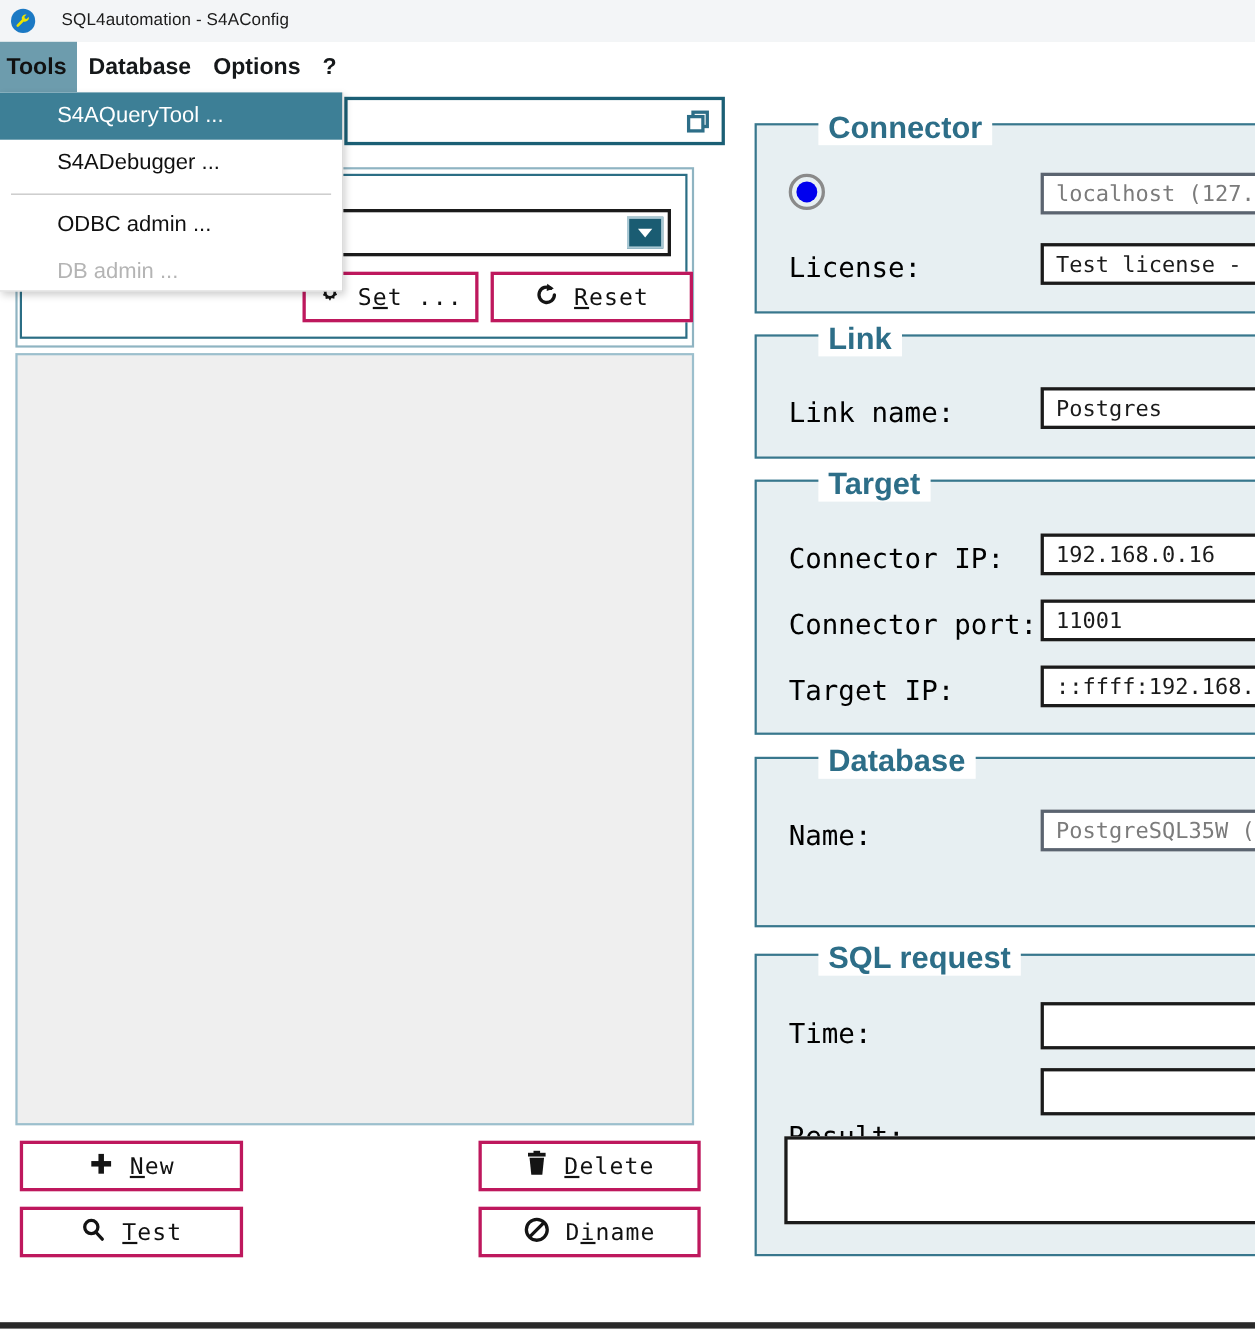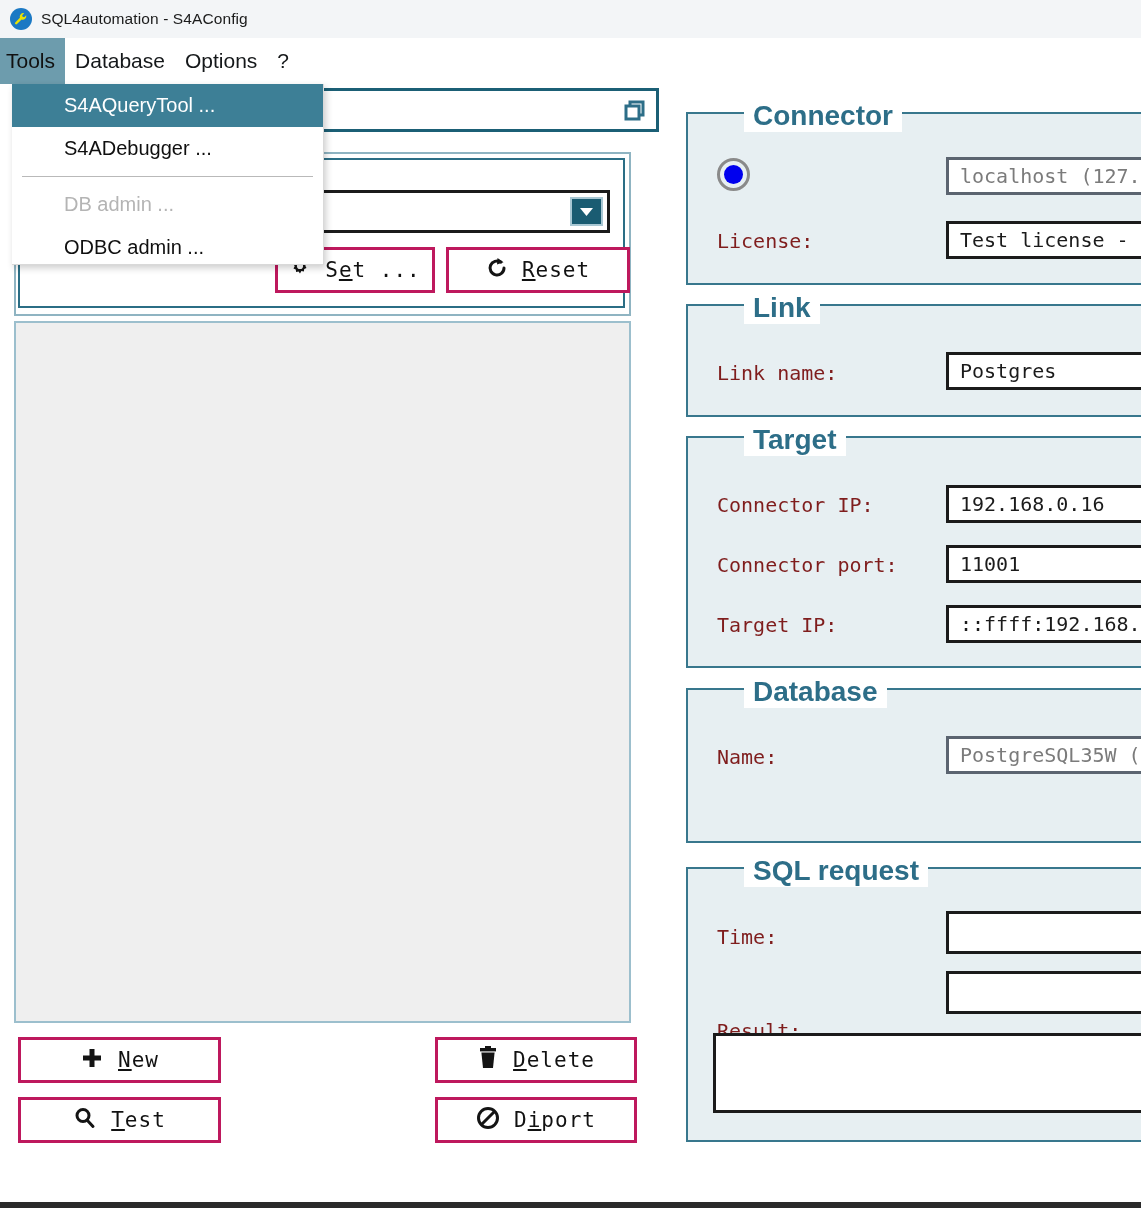--- a/index.html
+++ b/index.html
@@ -13,20 +13,21 @@
     position: relative;
   }
   .mono { font-family: "DejaVu Sans Mono", "Liberation Mono", monospace; }
 
   
   #titlebar {
     position: absolute; left: 0; top: 0; width: 1141px; height: 38px;
     background: #f3f5f7;
     display: flex; align-items: center;
     border-bottom: 1px solid #e4e8ea;
+    gap: 15px;
   }
   #app-icon {
     width: 22px; height: 22px; border-radius: 50%;
     background: #1b79c4; margin-left: 10px; margin-right: 9px;
     position: relative; flex: 0 0 auto;
   }
   #app-icon svg { position: absolute; left: 3px; top: 3px; }
   #title-text {
     font-size: 15.5px; color: #1b1b1b; letter-spacing: .1px;
   }
@@ -35,31 +36,32 @@
   #menubar {
     position: absolute; left: 0; top: 38px; width: 1141px; height: 46px;
     background: #ffffff;
     display: flex; align-items: stretch;
   }
   .menu-item {
     display: flex; align-items: center;
     font-size: 21px; color: #15181a;
     padding: 4px 10px;
     cursor: default;
+    font-weight: bold;
   }
   .menu-item.first { padding-left: 6px; }
   .menu-item.active { background: #6d9cad; color: #111; }
   #menubar-underline {
     position: absolute; left: 0; top: 84px; width: 1141px; height: 5px;
     background: #ffffff;
   }
 
   
   #dropdown {
-    position: absolute; left: 12px; top: 84px; width: 311px; height: 180px;
+    position: absolute; left: 0; top: 84px; width: 311px; height: 180px;
     background: #ffffff;
     border: 1px solid #d9d9d9; border-left: none; border-top: none;
     box-shadow: 2px 3px 7px rgba(0,0,0,.20);
     z-index: 40;
   }
   .dd-item {
     height: 43px; display: flex; align-items: center;
     padding-left: 52px; font-size: 20px; color: #101010;
     cursor: default;
   }
@@ -124,21 +126,21 @@
   }
   .gbox-title {
     position: absolute; top: -14px; left: 56px;
     background: #ffffff; padding: 0 9px;
     font-family: Liberation Sans, sans-serif;
     font-size: 28px; font-weight: bold; color: #2d6e88; white-space: nowrap;
   }
   .flabel {
     position: absolute;
     font-family: "DejaVu Sans Mono", "Liberation Mono", monospace;
-    font-size: 20px; color: #7f1d1d; white-space: nowrap;
+    font-size: 25px; color: #000000; white-space: nowrap;
   }
   .finput {
     position: absolute; background: #ffffff;
     border: 3px solid #1b1b1b; box-sizing: border-box;
     display: flex; align-items: center;
     font-family: "DejaVu Sans Mono", "Liberation Mono", monospace;
     font-size: 20px; color: #1b1b1b;
     padding-left: 11px; overflow: hidden; white-space: nowrap;
   }
   .finput.readonly { border-color: #5b6470; color: #7b7b7b; }
@@ -271,21 +273,21 @@
   <span class="lbl"><span></span><span class="acc">D</span><span>elete</span></span>
 </div>
 
 <div class="btn" id="btn-disable">
   <span>
     <svg width="24" height="24" viewBox="0 0 24 24">
       <circle cx="12" cy="12" r="9.5" fill="none" stroke="#141414" stroke-width="3"></circle>
       <line x1="5.5" y1="18.5" x2="18.5" y2="5.5" stroke="#141414" stroke-width="3"></line>
     </svg>
   </span>
-  <span class="lbl"><span>D</span><span class="acc">i</span><span>port</span></span>
+  <span class="lbl"><span>D</span><span class="acc">i</span><span>name</span></span>
 </div>
 
 <div class="gbox" id="g-connector">
   <span class="gbox-title">Connector</span>
 </div>
 <div id="radio-connector"></div>
 <div class="finput readonly" style="left:946px; top:157px; width:210px; height:38px;">localhost (127.0</div>
 <span class="flabel" style="left:717px; top:229px;">License:</span>
 <div class="finput" style="left:946px; top:221px; width:210px; height:38px;">Test license - 3</div>
 
@@ -321,21 +323,21 @@
 <div id="sql-textarea"></div>
 
 <div id="dropdown">
   <div class="dd-item highlight">
     <span>S4AQueryTool ...</span>
   </div>
   <div class="dd-item">
     <span>S4ADebugger ...</span>
   </div>
   <div class="dd-sep"></div>
+  <div class="dd-item">
+    <span>ODBC admin ...</span>
+  </div>
   <div class="dd-item disabled">
     <span>DB admin ...</span>
   </div>
-  <div class="dd-item">
-    <span>ODBC admin ...</span>
-  </div>
 </div>
 
 <div id="bottom-edge"></div>
 
 </body></html>

